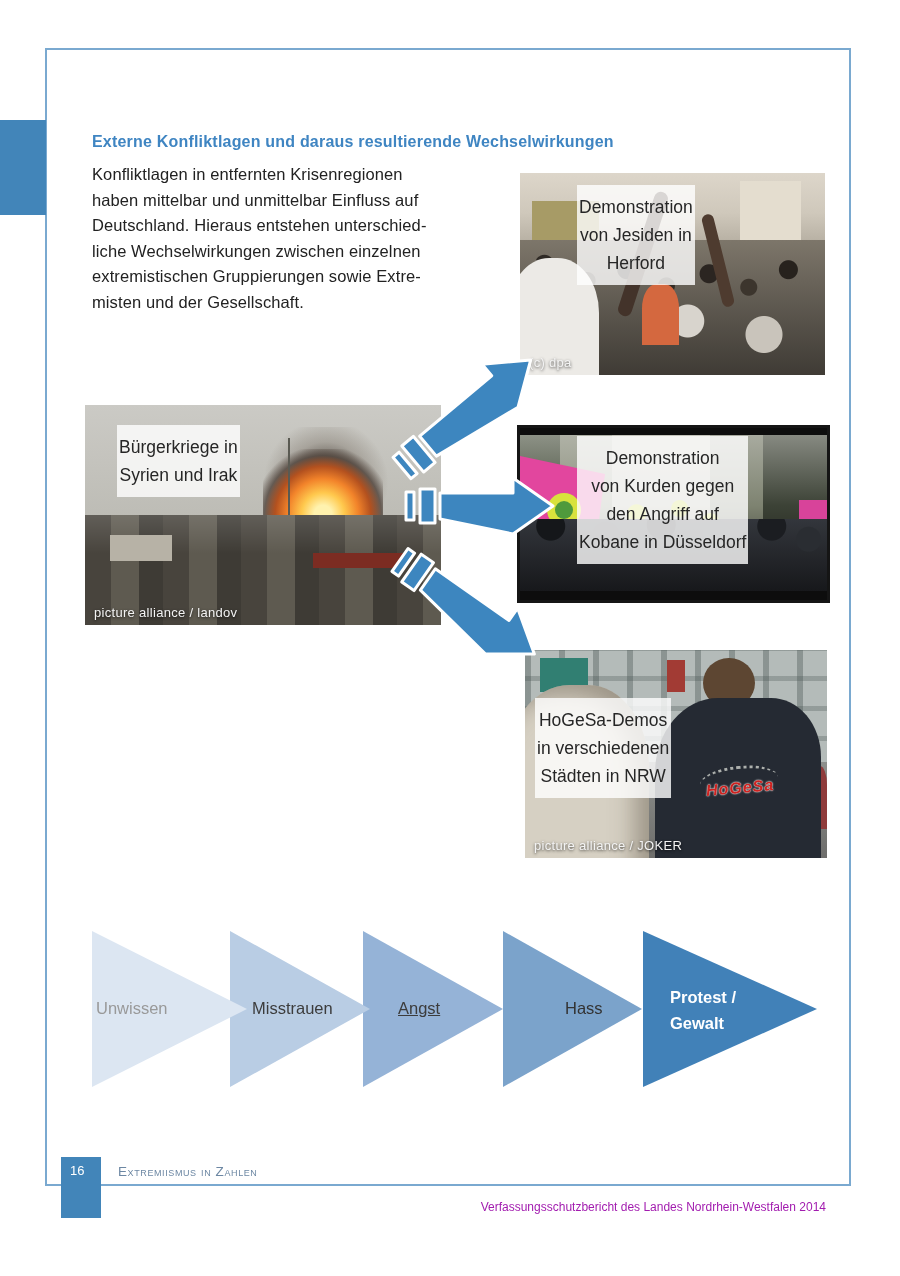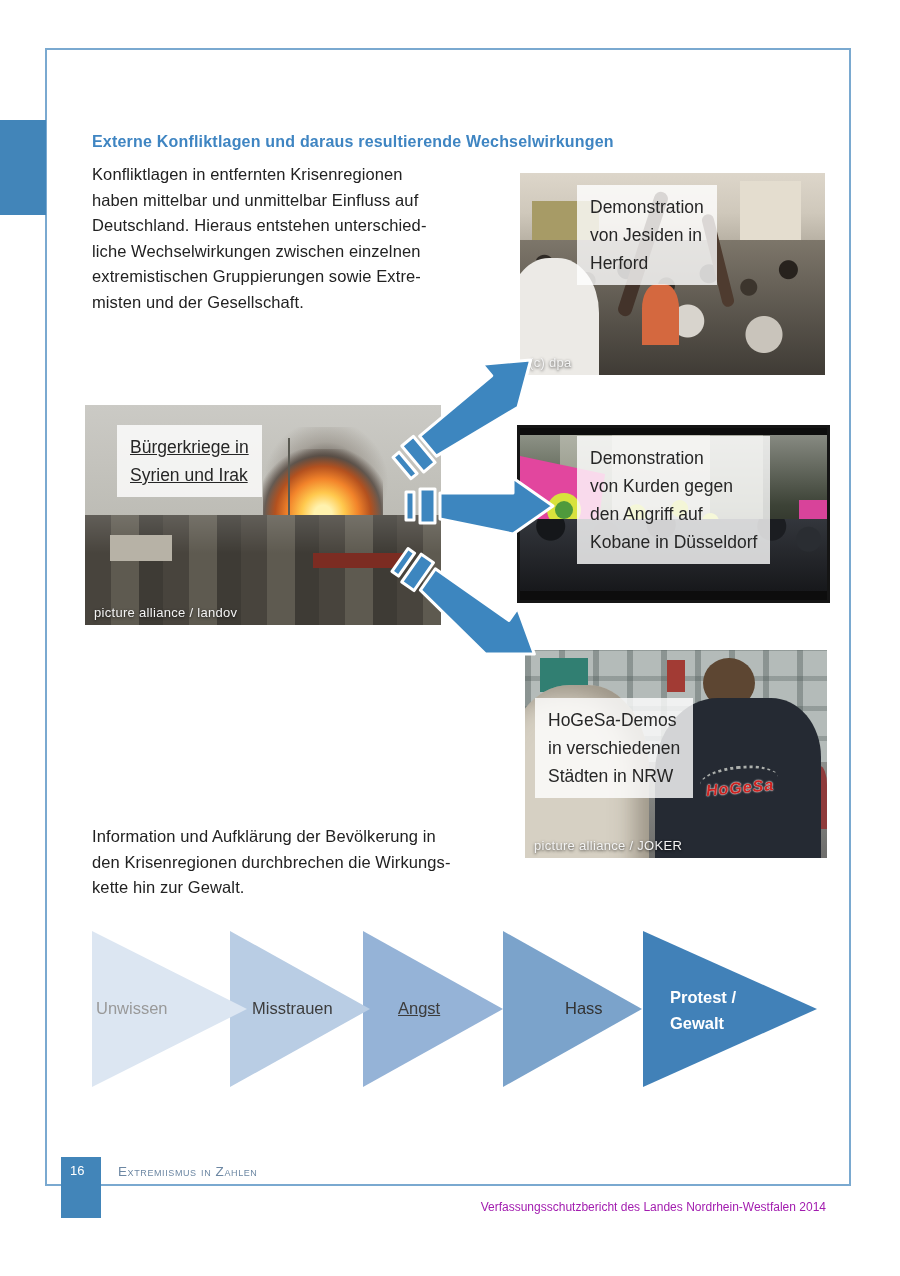--- a/index.html
+++ b/index.html
@@ -10,21 +10,21 @@
   .left-tab{position:absolute;left:0;top:120px;width:46px;height:95px;background:#4285b9;}
   .heading{position:absolute;left:92px;top:113px;width:700px;font-size:16px;font-weight:bold;
         color:#3f85c2;letter-spacing:.2px;margin-top:20px;}
   .para{position:absolute;left:92px;font-size:16.5px;line-height:25.5px;color:#222;
         white-space:pre-line;letter-spacing:.1px;}
   .para1{top:162px;width:400px;}
   .para2{top:824px;width:430px;}
 
   .photo{position:absolute;overflow:hidden;}
   .caption{position:absolute;background:rgba(255,255,255,.8);color:#262626;
-        font-size:17.5px;line-height:28px;padding:8px 13px;white-space:pre-line;z-index:3;}
+        font-size:17.5px;line-height:28px;padding:8px 2px;white-space:pre-line;z-index:3;text-align:center;}
   .credit{position:absolute;left:9px;bottom:5px;color:#f3f3f3;font-size:13px;z-index:3;
         text-shadow:0 1px 3px rgba(0,0,0,.7);letter-spacing:.3px;}
 
   
   .photo-herford{left:520px;top:173px;width:305px;height:202px;background:#847d71;}
   .hf-buildings{position:absolute;left:0;top:0;width:100%;height:36%;
      background:linear-gradient(180deg,#ddd6ca 0%,#cfc8bb 55%,#b4ada0 100%);}
   .hf-block1{position:absolute;left:4%;top:14%;width:22%;height:24%;background:#a79b66;}
   .hf-block2{position:absolute;left:72%;top:4%;width:20%;height:30%;background:#e4ddcf;box-shadow:0 3px 0 #8c8578;}
   .hf-crowd{position:absolute;left:0;top:33%;width:100%;height:67%;background-color:#6b655c;
@@ -166,21 +166,21 @@
   </div>
 
   <div class="photo photo-syria">
     <div class="sy-sky"></div>
     <div class="sy-smoke"></div>
     <div class="sy-explosion"></div>
     <div class="sy-antenna"></div>
     <div class="sy-city"></div>
     <div class="sy-roof"></div>
     <div class="sy-wall"></div>
-    <div class="caption" style="left:32px;top:20px;text-decoration:underline;">Bürgerkriege in
+    <div class="caption" style="left:32px;top:20px;">Bürgerkriege in
 Syrien und Irak</div>
     <div class="credit">picture alliance / landov</div>
   </div>
 
   <div class="photo photo-kobane">
     <div class="ko-bg"></div>
     <div class="ko-bar-top"></div>
     <div class="ko-bar-bot"></div>
     <svg width="110" height="150" style="position:absolute;left:0;top:10px;">
       <polygon points="0,18 85,36 76,104 0,122" fill="#e2469e"></polygon>
@@ -227,23 +227,20 @@
         <polygon points="34,-13 107,-13 107,-28 147,0 107,28 34,13"></polygon>
       </g>
       <g transform="translate(400,560) rotate(35)">
         <rect x="0" y="-14" width="8" height="28"></rect>
         <rect x="14" y="-17" width="15" height="34"></rect>
         <polygon points="34,-13 124,-13 124,-28 164,0 124,28 34,13"></polygon>
       </g>
     </g>
   </svg>
 
-  <div class="para para2">Information und Aufklärung der Bevölkerung in
-den Krisenregionen durchbrechen die Wirkungs-
-kette hin zur Gewalt.</div>
 
   <div class="chain">
     <div class="tri tri1" style="background: rgb(220, 230, 242);"></div>
     <div class="tri tri2" style="background: rgb(185, 205, 228);"></div>
     <div class="tri tri3" style="background: rgb(149, 179, 215);"></div>
     <div class="tri tri4" style="background: rgb(123, 163, 203);"></div>
     <div class="tri tri5" style="background: rgb(65, 129, 184);"></div>
     <div class="chain-label cl1" style="color: rgb(153, 153, 153);">Unwissen</div>
     <div class="chain-label cl2" style="color: rgb(60, 60, 60);">Misstrauen</div>
     <div class="chain-label cl3" style="color: rgb(60, 60, 60);">Angst</div>

